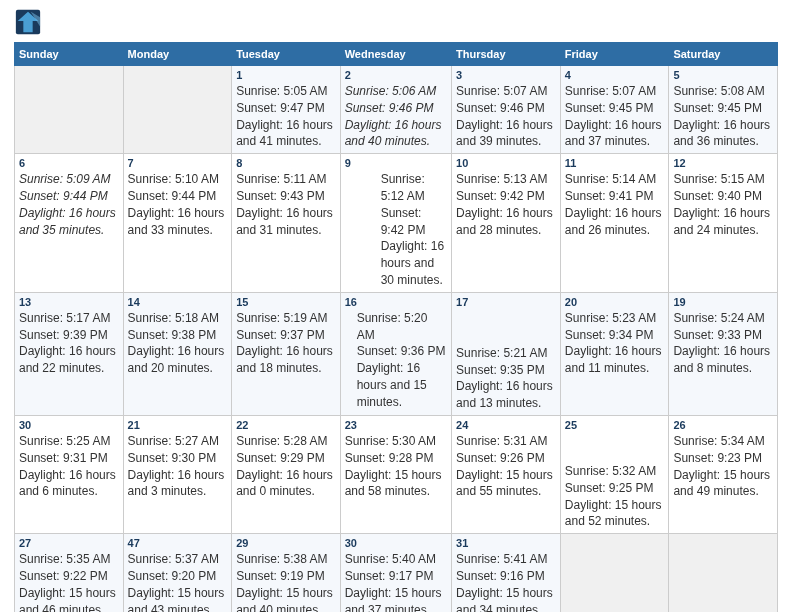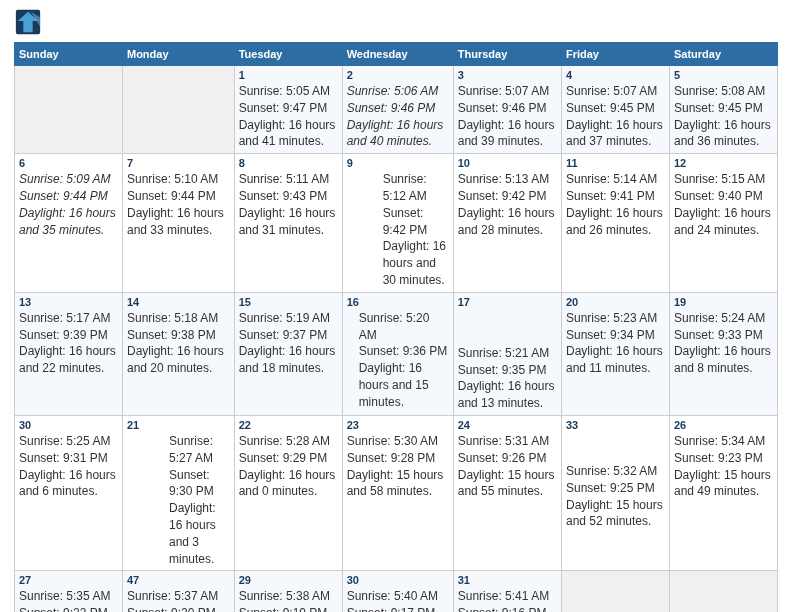--- a/index.html
+++ b/index.html
@@ -253,21 +253,21 @@
         </tr>
         <tr>
           <td>
             <span class="day-num">30</span>
             <div class="day-info" style="white-space: pre-line;">Sunrise: 5:25 AM
 Sunset: 9:31 PM
 Daylight: 16 hours and 6 minutes.</div>
           </td>
           <td>
             <span class="day-num">21</span>
-            <div class="day-info" style="white-space: pre-line; margin-left: 42px;">Sunrise: 5:27 AM
+            <div class="day-info" style="white-space: pre-line;">Sunrise: 5:27 AM
 Sunset: 9:30 PM
 Daylight: 16 hours and 3 minutes.</div>
           </td>
           <td>
             <span class="day-num">22</span>
             <div class="day-info" style="white-space: pre-line;">Sunrise: 5:28 AM
 Sunset: 9:29 PM
 Daylight: 16 hours and 0 minutes.</div>
           </td>
           <td>
@@ -276,21 +276,21 @@
 Sunset: 9:28 PM
 Daylight: 15 hours and 58 minutes.</div>
           </td>
           <td>
             <span class="day-num">24</span>
             <div class="day-info" style="white-space: pre-line;">Sunrise: 5:31 AM
 Sunset: 9:26 PM
 Daylight: 15 hours and 55 minutes.</div>
           </td>
           <td>
-            <span class="day-num">33</span>
+            <span class="day-num">25</span>
             <div class="day-info" style="white-space: pre-line; margin-top: 32px;">Sunrise: 5:32 AM
 Sunset: 9:25 PM
 Daylight: 15 hours and 52 minutes.</div>
           </td>
           <td>
             <span class="day-num">26</span>
             <div class="day-info" style="white-space: pre-line;">Sunrise: 5:34 AM
 Sunset: 9:23 PM
 Daylight: 15 hours and 49 minutes.</div>
           </td>

